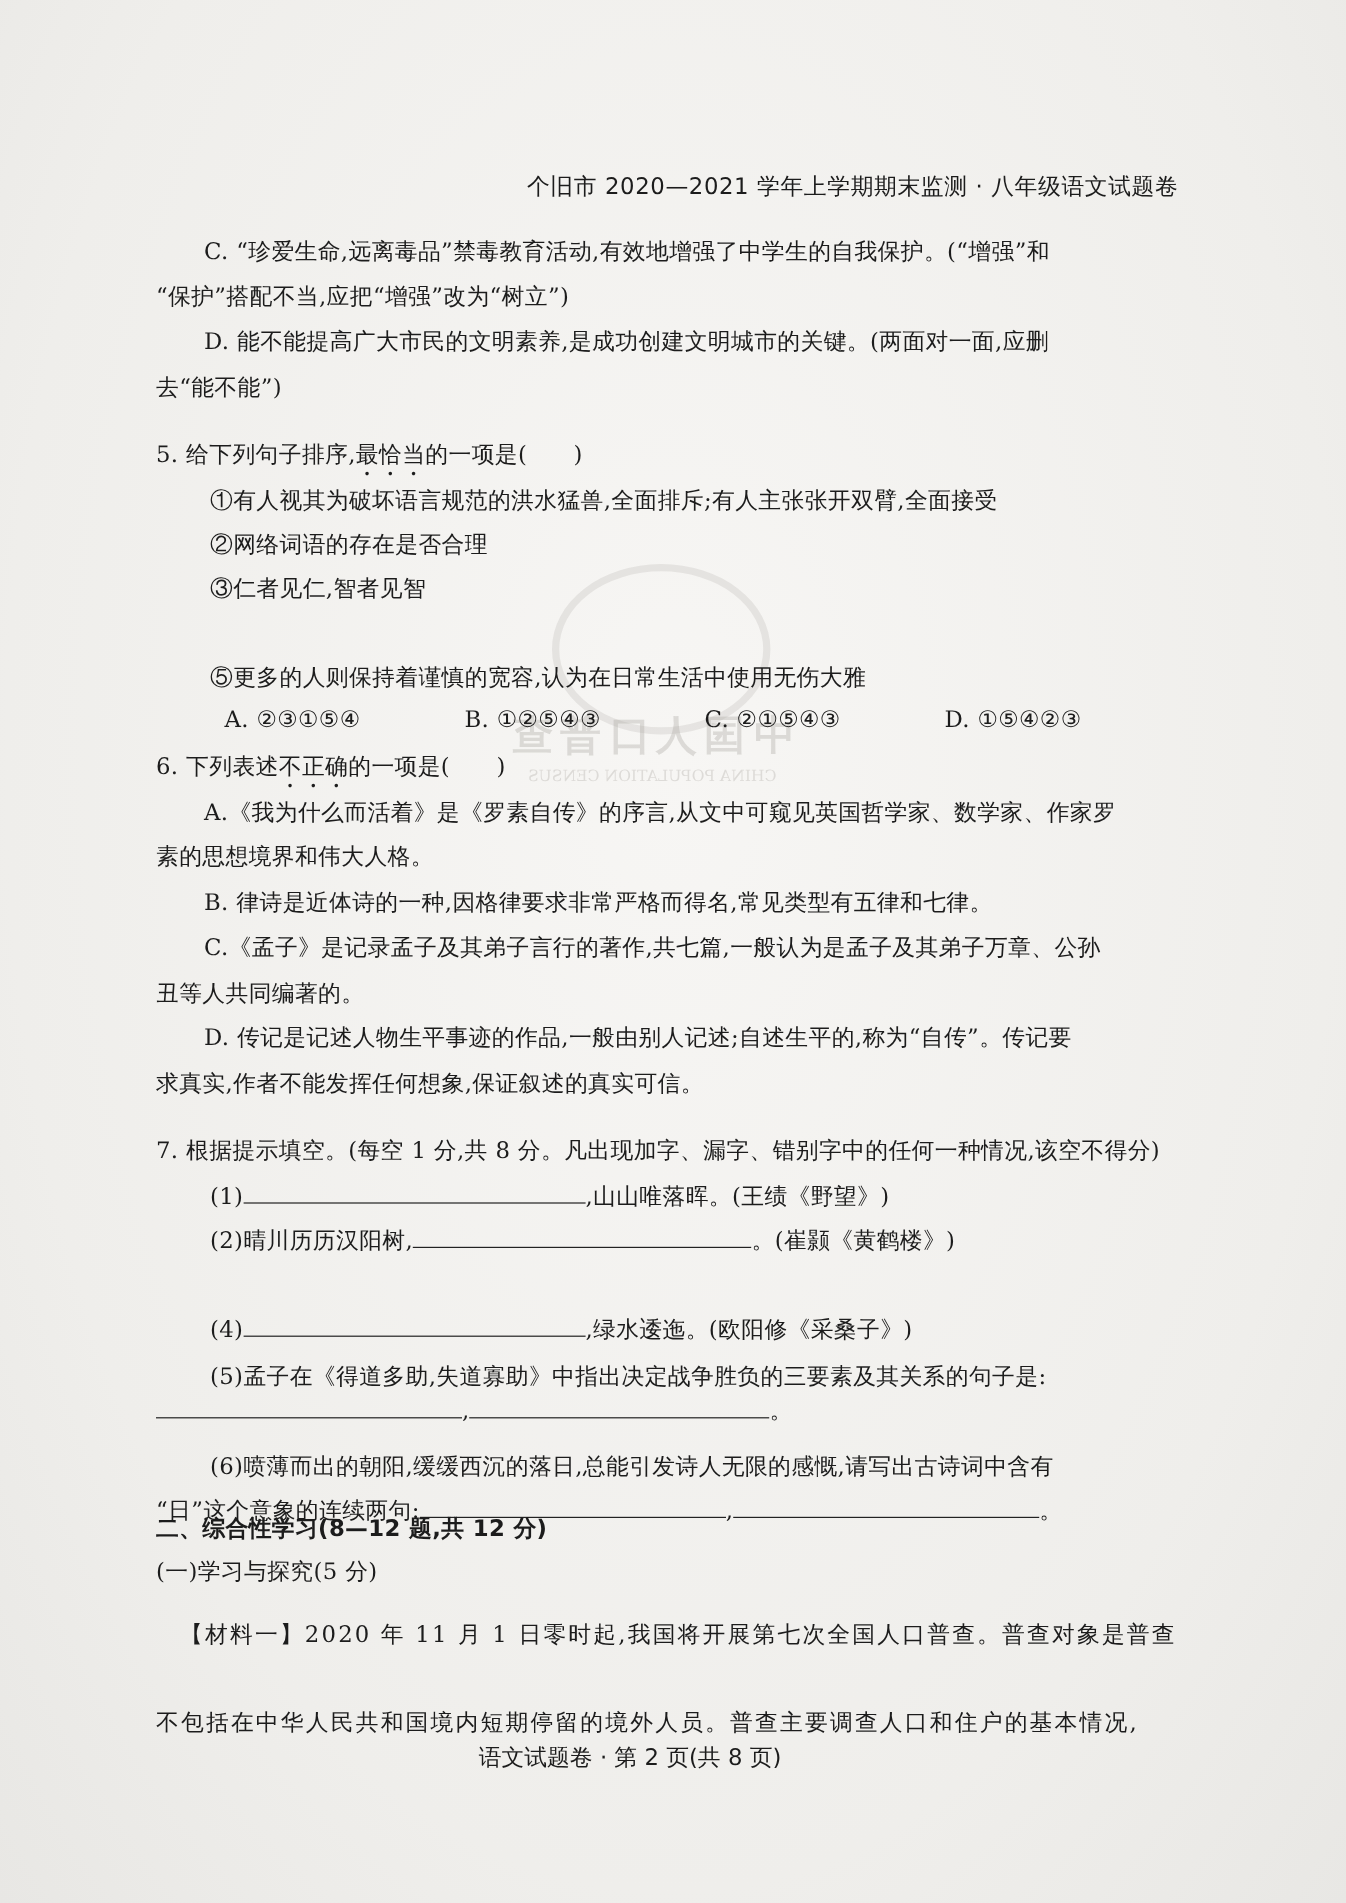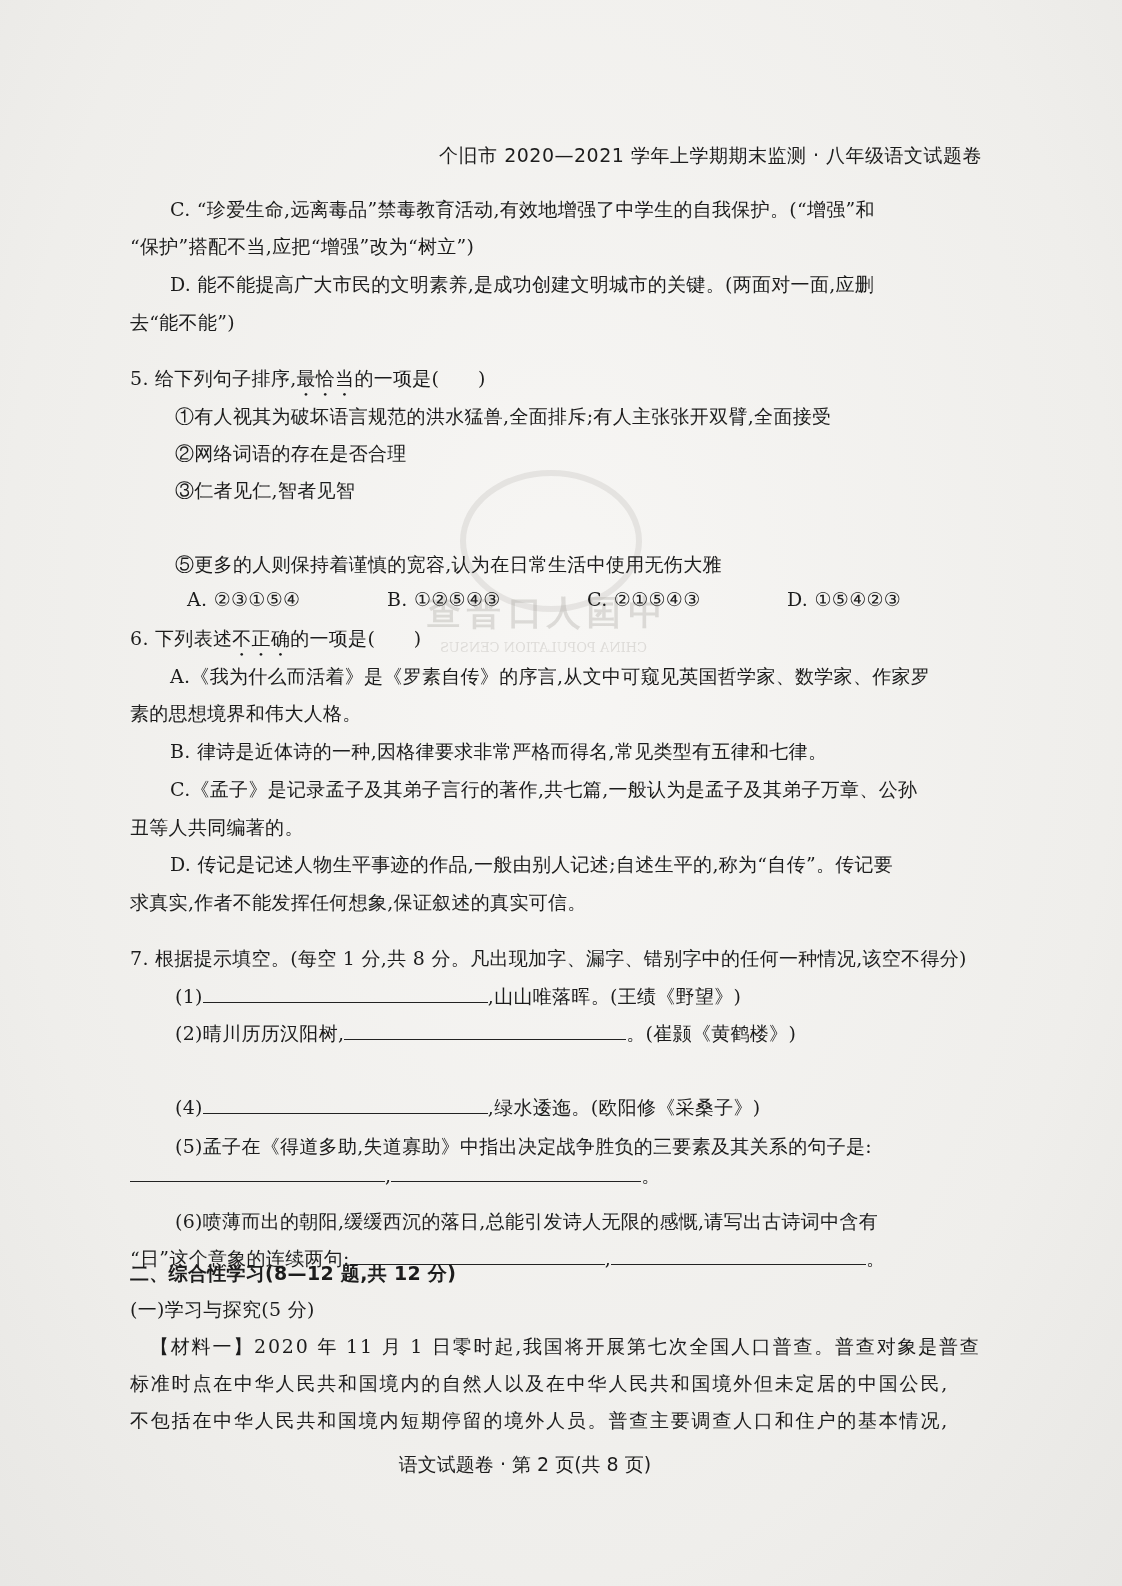--- a/index.html
+++ b/index.html
@@ -40,21 +40,21 @@
   .blank {
     display: inline-block; border-bottom: 1.5px solid #222; height: 18px; vertical-align: baseline;
   }
   .dots { text-emphasis: dot; -webkit-text-emphasis: dot; text-emphasis-position: under; -webkit-text-emphasis-position: under; }
   .opt { display: inline-block; }
   .section-title { font-weight: bold; font-family: "DejaVu Sans", "Liberation Sans", sans-serif; }
   .footer {
     position: absolute; left: 16px; width: 1018px; top: 1422px; text-align: center; font-size: 19px;
     font-family: "DejaVu Sans", "Liberation Sans", sans-serif;
   }
-  .spaced { letter-spacing: 1.8px; }
+  .spaced { letter-spacing: 1.8px; margin-top: 15px; }
 </style>
 </head>
 <body>
 
 <div class="page">
 
   <div class="stamp"></div>
   <div class="stamp-text">中国人口普查</div>
   <div class="ghost" style="left:440px; top:640px; font-size:13px;">CHINA POPULATION CENSUS</div>
 
@@ -103,17 +103,16 @@
     <span class="blank" style="width:255px;"></span><span>,</span><span class="blank" style="width:250px;"></span><span>。</span>
   </div>
   <div class="line q-indent" style="top:1209px;">(6)喷薄而出的朝阳,缓缓西沉的落日,总能引发诗人无限的感慨,请写出古诗词中含有</div>
   <div class="line" style="top:1246px;">
     <span>“日”这个意象的连续两句:</span><span class="blank" style="width:255px;"></span><span>,</span><span class="blank" style="width:255px;"></span><span>。</span>
   </div>
 
   <div class="line section-title" style="top:1262px; top:1261px;">二、综合性学习(8—12 题,共 12 分)</div>
   <div class="line" style="top:1297px;">(一)学习与探究(5 分)</div>
   <div class="line indent spaced" style="top:1334px; left:150px;">【材料一】2020 年 11 月 1 日零时起,我国将开展第七次全国人口普查。普查对象是普查</div>
-  <div class="line spaced" style="top:1371px;">标准时点在中华人民共和国境内的自然人以及在中华人民共和国境外但未定居的中国公民,</div>
   <div class="line spaced" style="top:1408px;">不包括在中华人民共和国境内短期停留的境外人员。普查主要调查人口和住户的基本情况,</div>
 
   <div class="footer" style="top:1452px;">语文试题卷 · 第 2 页(共 8 页)</div>
 </div>
 
 </body></html>

